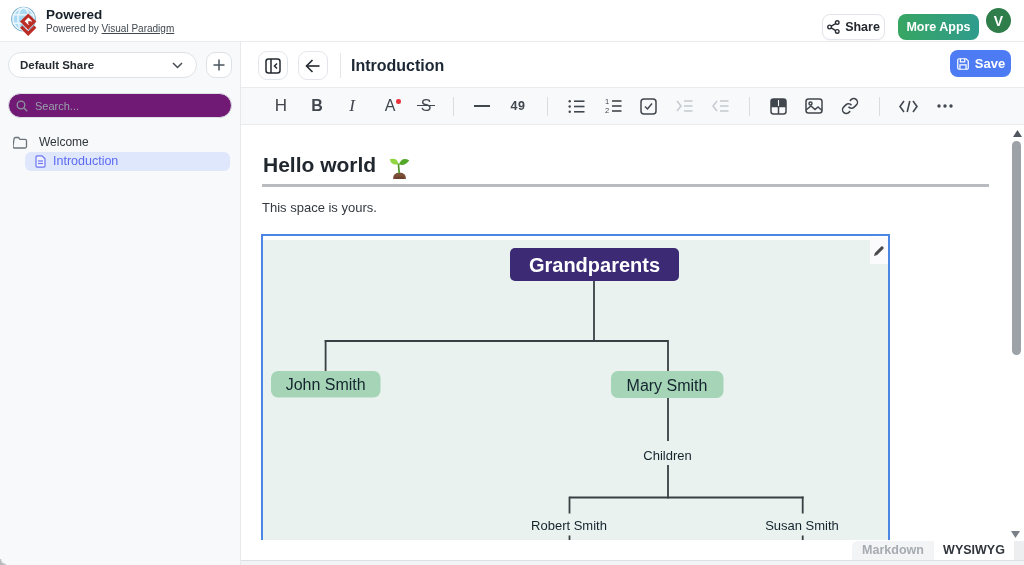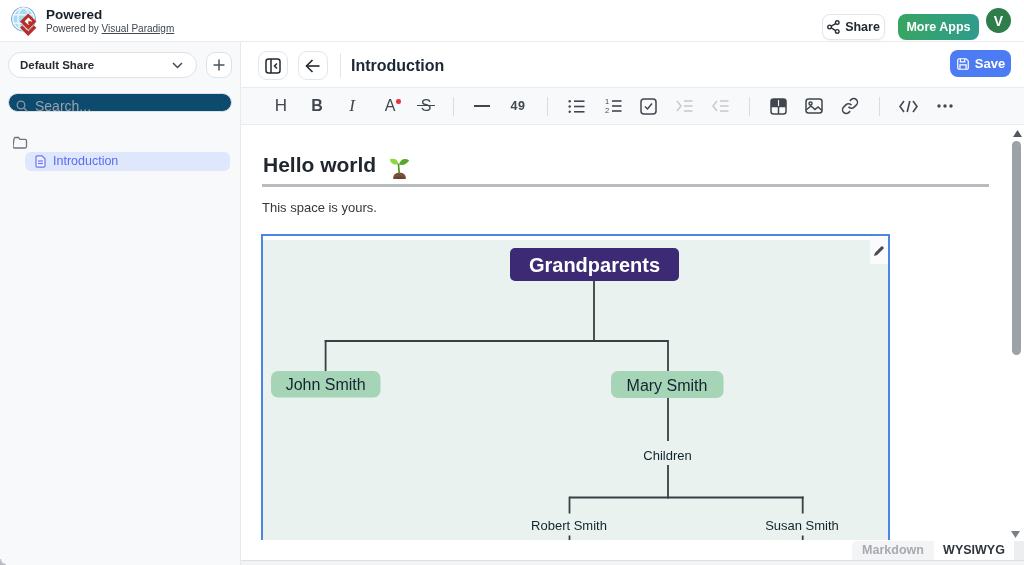--- a/index.html
+++ b/index.html
@@ -14,21 +14,21 @@
   #powered a { color:#3e464e; }
   .hbtn { position:absolute; top:14px; height:26px; border-radius:8px; display:flex; align-items:center; justify-content:center; font-size:12.5px; font-weight:bold; }
   #sharebtn { left:822px; width:63px; background:#fff; border:1px solid #e2e5e9; color:#23292f; gap:5px; box-shadow:0 1px 2px rgba(0,0,0,.04); }
   #moreapps { left:898px; width:81px; background:linear-gradient(90deg,#37a562,#2f9c8d); color:#fff; }
   #avatar { position:absolute; left:986px; top:8px; width:25px; height:25px; border-radius:50%; background:#2e7d4b; color:#fff; font-size:14px; font-weight:bold; display:flex; align-items:center; justify-content:center; }
 
   
   #sidebar { position:absolute; left:0; top:42px; width:241px; height:523px; background:#f8f9fa; border-right:1px solid #e7e9ec; }
   #spacesel { position:absolute; left:8px; top:10px; width:189px; height:26px; background:#fff; border:1px solid #dee2e7; border-radius:13px; font-size:11.5px; font-weight:bold; color:#252b31; line-height:24px; padding-left:11px; }
   #plusbtn { position:absolute; left:206px; top:10px; width:26px; height:26px; background:#fff; border:1px solid #dee2e7; border-radius:9px; }
-  #searchbox { position:absolute; left:8px; top:51px; width:224px; height:19px; background:#0c4a6e; border:1px solid #dee2e7; border-radius:13px; font-size:14px; color:#99a1ab; line-height:24px; padding-left:26px; }
+  #searchbox { position:absolute; left:8px; top:51px; width:224px; height:25px; background:#701a75; border:1px solid #dee2e7; border-radius:13px; font-size:11px; color:#99a1ab; line-height:24px; padding-left:26px; }
   #welcomerow { position:absolute; left:13px; top:92px; width:220px; height:16px; font-size:12px; color:#2f363d; line-height:16px; }
   #introrow { position:absolute; left:25px; top:110px; width:205px; height:19px; background:#dfe7fd; border-radius:6px; font-size:12.5px; color:#5b6af0; line-height:19px; }
 
   
   #tb1 { position:absolute; left:241px; top:42px; width:783px; height:46px; background:#fff; border-bottom:1px solid #e9ebee; }
   .tbtn { position:absolute; top:9px; width:30px; height:29px; background:#fff; border:1px solid #e3e6ea; border-radius:9px; display:flex; align-items:center; justify-content:center; }
   #doctitle { position:absolute; left:110px; top:15px; font-size:16px; font-weight:bold; color:#1b2734; }
   #tb1div { position:absolute; left:99px; top:11px; width:1px; height:25px; background:#e4e7ea; }
   #savebtn { position:absolute; left:709px; top:8px; width:61px; height:27px; background:#4d7bf3; border-radius:8px; color:#fff; font-size:13px; font-weight:bold; display:flex; align-items:center; justify-content:center; gap:5px; }
 
@@ -99,20 +99,21 @@
   <div id="plusbtn"></div>
   <svg class="abs" style="left:213px;top:17px" width="12" height="12" viewBox="0 0 12 12" stroke="#4a545e" stroke-width="1.5">
       <line x1="6" y1="0.5" x2="6" y2="11.5"></line>
       <line x1="0.5" y1="6" x2="11.5" y2="6"></line>
     </svg>
   <div id="searchbox">Search...</div>
   <svg class="abs" style="left:16px;top:58px" width="12" height="12" viewBox="0 0 12 12" fill="none" stroke="#8d959e" stroke-width="1.3">
       <circle cx="5" cy="5" r="3.8"></circle>
       <line x1="8" y1="8" x2="11.2" y2="11.2"></line>
     </svg>
+  <div id="welcomerow"><span style="margin-left:26px">Welcome</span></div>
   <svg class="abs" style="left:13px;top:94px" width="15" height="13" viewBox="0 0 15 13" fill="none" stroke="#6a737c" stroke-width="1.3">
       <path d="M1 3 a1.5 1.5 0 0 1 1.5-1.5 h3 l1.5 1.8 h5 a1.5 1.5 0 0 1 1.5 1.5 v5.7 a1.5 1.5 0 0 1 -1.5 1.5 h-10.5 a1.5 1.5 0 0 1 -1.5 -1.5 Z"></path>
     </svg>
   <div id="introrow"><span style="margin-left:28px">Introduction</span></div>
   <svg class="abs" style="left:35px;top:113px" width="11" height="13" viewBox="0 0 11 13" fill="#eef1fe" stroke="#6d74f2" stroke-width="1.2">
     <path d="M1 2 a1.2 1.2 0 0 1 1.2-1.2 h4.8 l3 3 v7.2 a1.2 1.2 0 0 1 -1.2 1.2 h-6.6 a1.2 1.2 0 0 1 -1.2 -1.2 Z"></path>
     <line x1="3" y1="6" x2="8" y2="6"></line>
       <line x1="3" y1="8.5" x2="8" y2="8.5"></line>
   </svg>
 </div>

